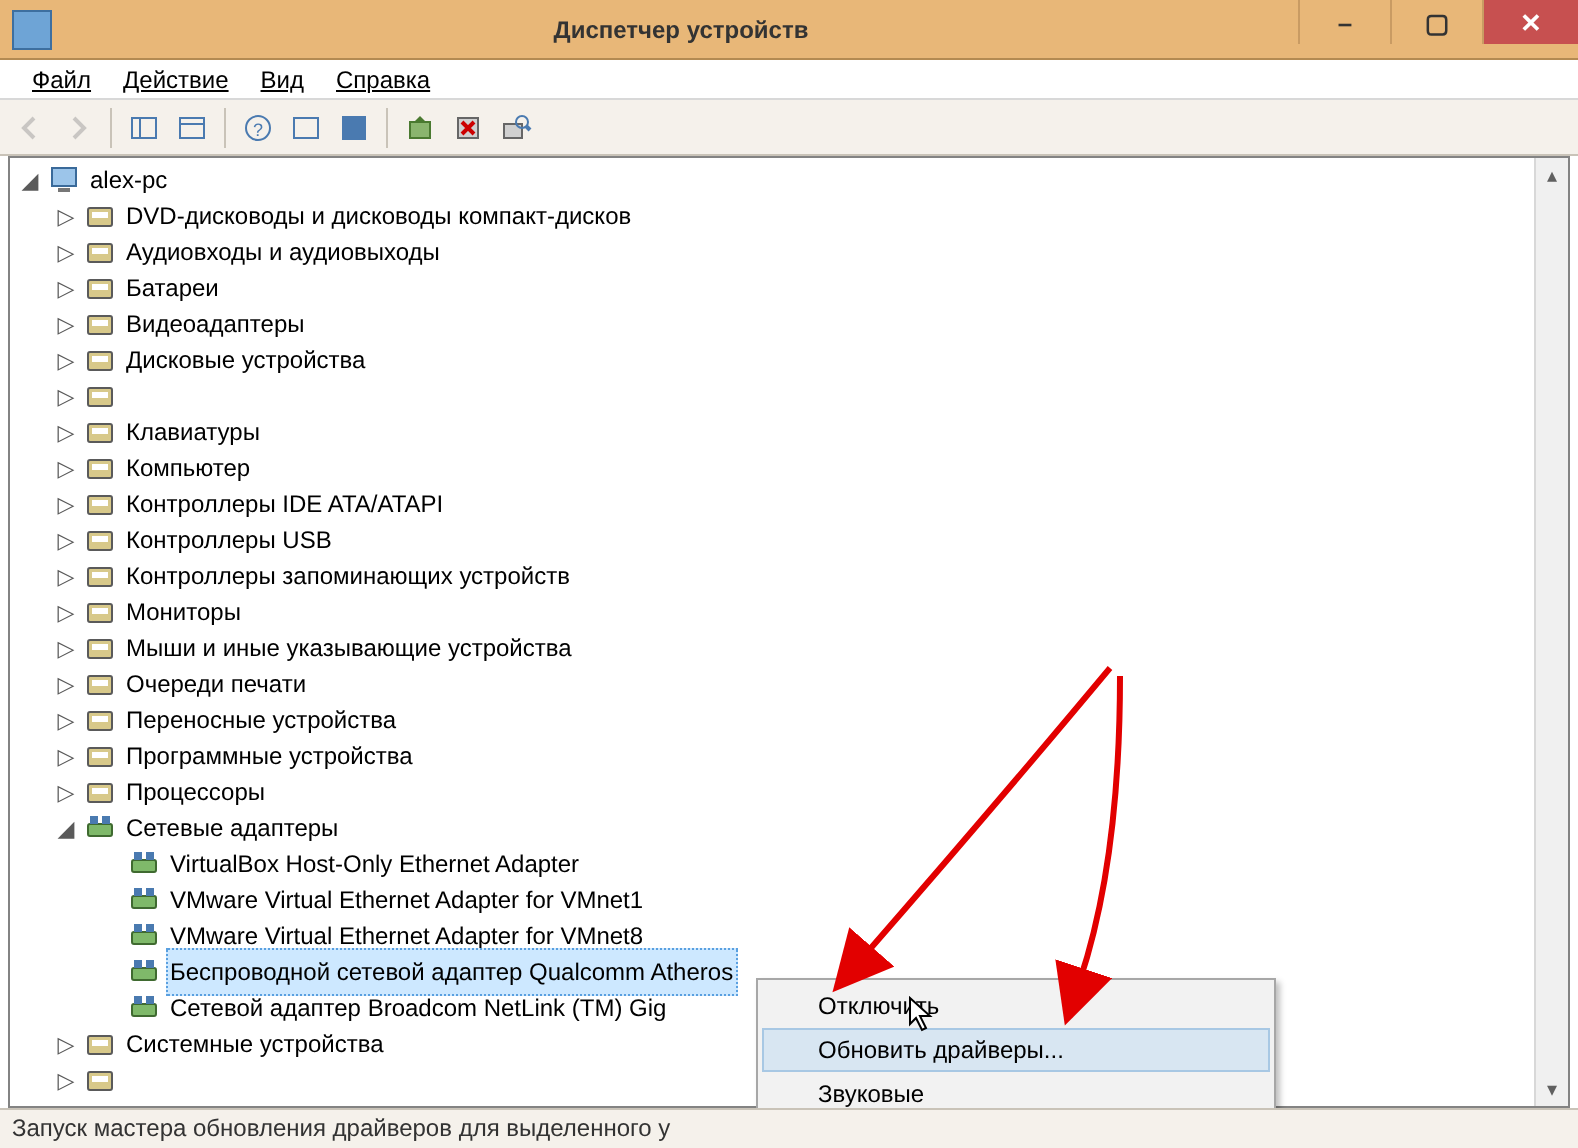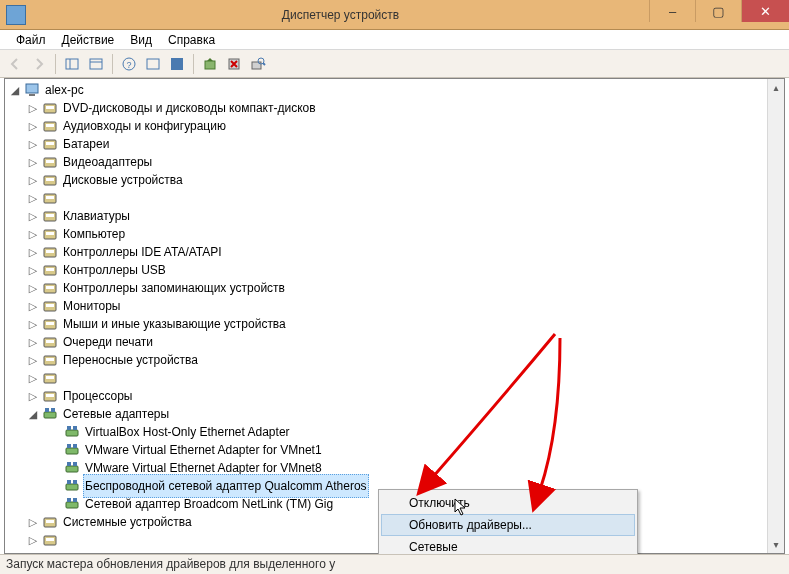--- a/index.html
+++ b/index.html
@@ -1,28 +1,28 @@
 <!DOCTYPE html>
 <html><head>
 <meta charset="utf-8">
 <style>
 * { box-sizing: border-box; margin: 0; padding: 0; font-family: "Segoe UI", Tahoma, sans-serif; }
 html, body { width: 789px; height: 574px; overflow: hidden; background: #fff; }
 
 
-.titlebar { height: 30px; background: #e8b778; display: flex; align-items: center; border-bottom: 1px solid #b38a52; }
+.titlebar { height: 30px; background: #e8b778; display: flex; align-items: center; border-bottom: 1px solid #b38a52; font-weight: bold; }
 .titlebar .sysicon { width: 20px; height: 20px; margin: 0 6px; background: #6ea4d6; border: 1px solid #3d6fa0; }
 .titlebar .title { flex: 1; text-align: center; font-size: 12px; color: #333; }
 .titlebar .winbtns { display: flex; height: 100%; }
 .titlebar .winbtn { width: 46px; height: 22px; display: flex; align-items: center; justify-content: center; font-size: 13px; color: #333; border-left: 1px solid #c99b63; }
 .titlebar .winbtn.close { background: #c75050; color: #fff; width: 48px; }
 
 
 .menubar { height: 20px; background: #fff; display: flex; align-items: center; padding: 0 8px; font-size: 12px; border-bottom: 1px solid #d8d8d8; }
-.menubar .menuitem { padding: 2px 8px; cursor: default; }
+.menubar .menuitem { padding: 2px 8px; cursor: default; text-decoration: underline; }
 
 
 .toolbar { height: 28px; background: #f5f1eb; border-bottom: 1px solid #c9c3b8; display: flex; align-items: center; padding: 0 4px; gap: 2px; }
 .toolbar .tbtn { width: 22px; height: 22px; display: flex; align-items: center; justify-content: center; border: 1px solid transparent; }
 .toolbar .tsep { width: 1px; height: 20px; background: #c9c3b8; margin: 0 3px; }
 .toolbar svg { width: 16px; height: 16px; }
 .tbtn.disabled { opacity: 0.4; }
 
 
 .treewrap { position: absolute; top: 78px; left: 4px; right: 4px; bottom: 20px; border: 1px solid #838383; background: #fff; overflow: hidden; }
@@ -151,21 +151,21 @@
           <rect x="4" y="6" width="8" height="3" fill="#fff"></rect>
         </svg>
         <span class="label">DVD-дисководы и дисководы компакт-дисков</span>
       </div>
       <div class="node" style="padding-left:22px">
         <span class="toggle">▷</span>
         <svg class="devicon" viewBox="0 0 16 16">
           <rect x="2" y="4" width="12" height="9" rx="1" fill="#d8c98a" stroke="#5a5a5a"></rect>
           <rect x="4" y="6" width="8" height="3" fill="#fff"></rect>
         </svg>
-        <span class="label">Аудиовходы и конфигурацию</span>
+        <span class="label">Аудиовходы и аудиовыходы</span>
       </div>
       <div class="node" style="padding-left:22px">
         <span class="toggle">▷</span>
         <svg class="devicon" viewBox="0 0 16 16">
           <rect x="2" y="4" width="12" height="9" rx="1" fill="#d8c98a" stroke="#5a5a5a"></rect>
           <rect x="4" y="6" width="8" height="3" fill="#fff"></rect>
         </svg>
         <span class="label">Батареи</span>
       </div>
       <div class="node" style="padding-left:22px">
@@ -262,20 +262,21 @@
           <rect x="4" y="6" width="8" height="3" fill="#fff"></rect>
         </svg>
         <span class="label">Переносные устройства</span>
       </div>
       <div class="node" style="padding-left:22px">
         <span class="toggle">▷</span>
         <svg class="devicon" viewBox="0 0 16 16">
           <rect x="2" y="4" width="12" height="9" rx="1" fill="#d8c98a" stroke="#5a5a5a"></rect>
           <rect x="4" y="6" width="8" height="3" fill="#fff"></rect>
         </svg>
+        <span class="label">Программные устройства</span>
       </div>
       <div class="node" style="padding-left:22px">
         <span class="toggle">▷</span>
         <svg class="devicon" viewBox="0 0 16 16">
           <rect x="2" y="4" width="12" height="9" rx="1" fill="#d8c98a" stroke="#5a5a5a"></rect>
           <rect x="4" y="6" width="8" height="3" fill="#fff"></rect>
         </svg>
         <span class="label">Процессоры</span>
       </div>
       <div class="node" style="padding-left:22px">
@@ -345,21 +346,21 @@
     </div>
   <div class="scrollbar">
     <div class="up">▴</div>
     <div class="down">▾</div>
   </div>
 </div>
 
 <div class="ctxmenu" id="ctx" style="left:378px; top:489px; width:260px;">
   <div class="mi">Отключить</div>
   <div class="mi hover">Обновить драйверы...</div>
-  <div class="mi">Сетевые</div>
+  <div class="mi">Звуковые</div>
   <div class="sep"></div>
   <div class="mi" style="opacity:.85">Обновить конфигурацию оборудования</div>
 </div>
 
 <div class="statusbar">Запуск мастера обновления драйверов для выделенного у</div>
 
 <svg class="arrows">
   <defs>
     <marker id="ah" markerWidth="12" markerHeight="12" refX="2" refY="5" orient="auto">
       <path d="M0,0 L10,5 L0,10 Z" fill="#e20000"></path>

